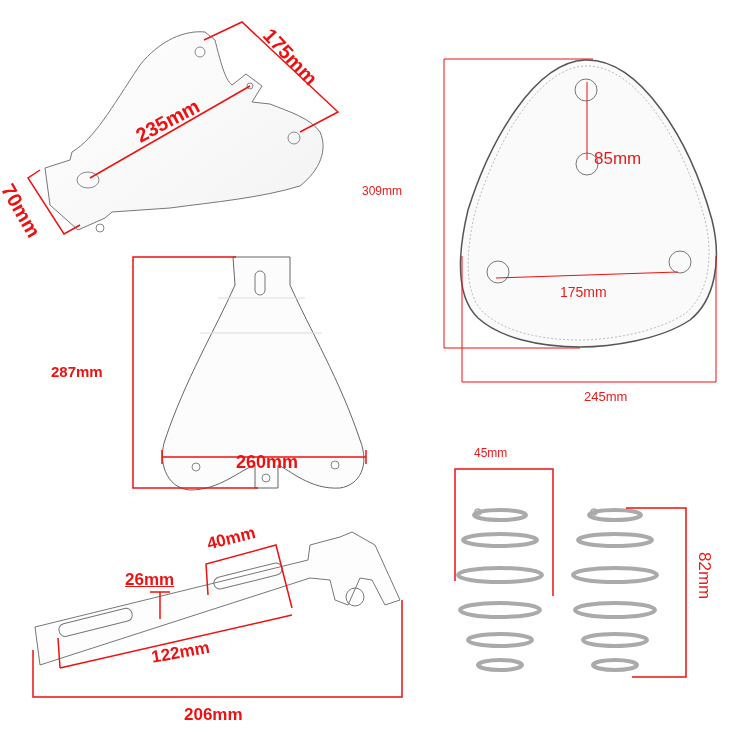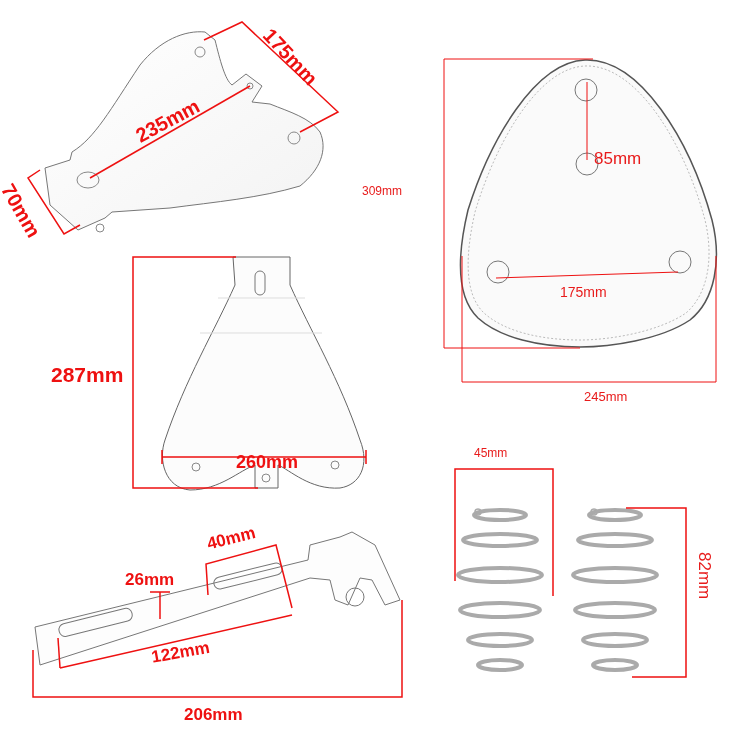--- a/index.html
+++ b/index.html
@@ -104,22 +104,22 @@
 
 <div class="lbl" style="left:132px;top:127px;font-size:20px;transform:rotate(-28deg);transform-origin:left top;">235mm</div>
 <div class="lbl" style="left:275px;top:24px;font-size:20px;transform:rotate(47deg);transform-origin:left top;">175mm</div>
 <div class="lbl" style="left:16px;top:180px;font-size:20px;transform:rotate(60deg);transform-origin:left top;">70mm</div>
 
 <div class="lbl thin" style="left:362px;top:184px;font-size:12px;">309mm</div>
 <div class="lbl thin" style="left:594px;top:118px;font-size:17px;margin-top:31px;">85mm</div>
 <div class="lbl thin small" style="left:560px;top:284px;">175mm</div>
 <div class="lbl thin" style="left:584px;top:389px;font-size:13px;">245mm</div>
 
-<div class="lbl" style="left:51px;top:363px;font-size:21px;">287mm</div>
+<div class="lbl" style="left:51px;top:363px;font-size:15px;">287mm</div>
 <div class="lbl" style="left:236px;top:452px;font-size:18px;">260mm</div>
 
 <div class="lbl" style="left:205px;top:535px;font-size:17px;transform:rotate(-14deg);transform-origin:left top;">40mm</div>
-<div class="lbl" style="left:125px;top:570px;font-size:17px;">26mm</div>
+<div class="lbl" style="left:125px;top:570px;font-size:17px;text-decoration:underline;">26mm</div>
 <div class="lbl" style="left:150px;top:648px;font-size:17px;transform:rotate(-10deg);transform-origin:left top;">122mm</div>
 <div class="lbl" style="left:184px;top:705px;font-size:17px;">206mm</div>
 
 <div class="lbl thin" style="left:474px;top:446px;font-size:12px;">45mm</div>
 <div class="lbl thin" style="left:714px;top:552px;font-size:17px;transform:rotate(90deg);transform-origin:left top;">82mm</div>
 
 </body></html>

